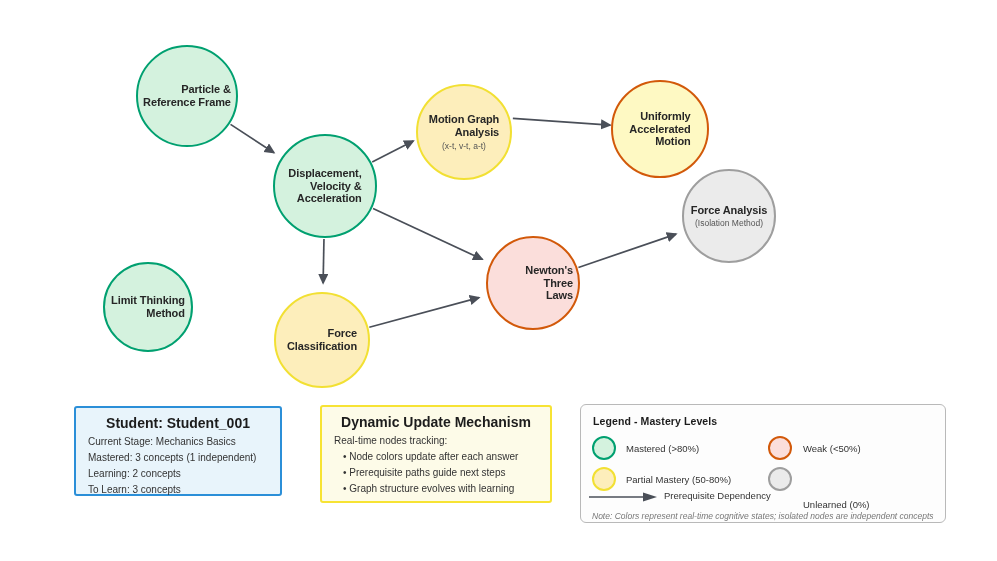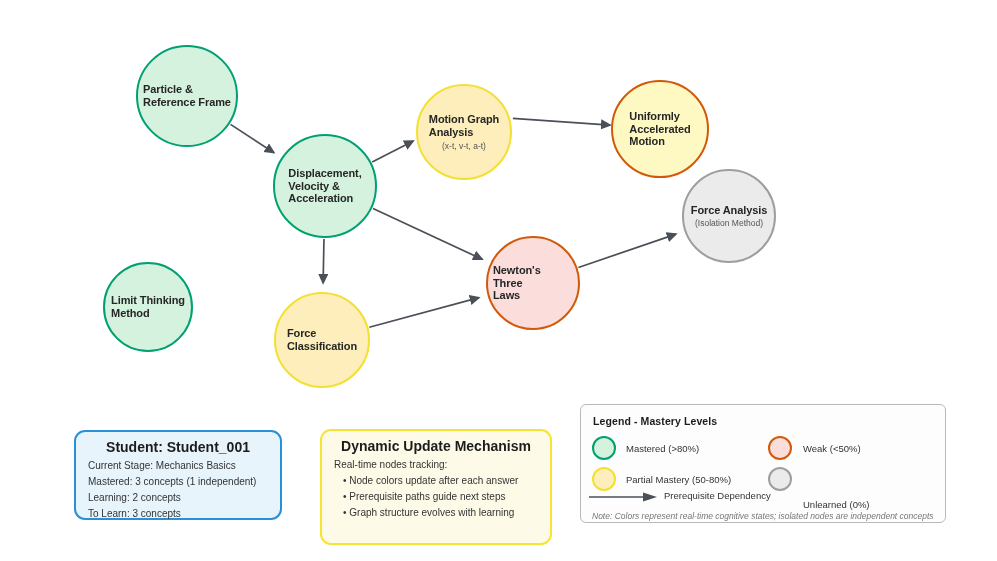--- a/index.html
+++ b/index.html
@@ -29,42 +29,41 @@
     height: 561px;
   }
   .node {
     position: absolute;
     border-radius: 50%;
     box-sizing: border-box;
     display: flex;
     flex-direction: column;
     align-items: center;
     justify-content: center;
-    text-align: left;
+    text-align: right;
     line-height: 1.18;
   }
   .node .title {
     font-weight: bold;
     font-size: 11px;
     letter-spacing: -0.1px;
     color: #262626;
     padding: 0 5px;
     white-space: pre-line;
   }
   .node .subtitle {
     font-size: 8.5px;
     color: #555;
     margin-top: 2px;
     white-space: pre-line;
   }
   .panel {
     position: absolute;
     box-sizing: border-box;
-    border-radius: 11px;
-    margin-top: 24px;
+    border-radius: 3px;
   }
   .panel-title {
     text-align: center;
     font-weight: bold;
     font-size: 14px;
     color: #1c1c1c;
   }
   .panel-line {
     font-size: 10px;
     color: #333;
@@ -177,21 +176,21 @@
     </div>
 
   <div class="panel" style="left:74px; top:406px; width:208px; height:90px; border:2px solid #2b8fd8; background:#e8f4fb; padding:7px 12px 0 12px;">
     <div class="panel-title">Student: Student_001</div>
     <div class="panel-line">Current Stage: Mechanics Basics</div>
     <div class="panel-line">Mastered: 3 concepts (1 independent)</div>
     <div class="panel-line">Learning: 2 concepts</div>
     <div class="panel-line">To Learn: 3 concepts</div>
   </div>
 
-  <div class="panel" style="left:320px; top:405px; width:232px; height:116px; border:2px solid #f7e334; background:#fdfbe8; padding:7px 12px 0 12px;">
+  <div class="panel" style="left:320px; top:405px; width:232px; height:98px; border:2px solid #f7e334; background:#fdfbe8; padding:7px 12px 0 12px;">
     <div class="panel-title">Dynamic Update Mechanism</div>
     <div class="panel-line">Real-time  nodes tracking:</div>
     <div class="bullet">• Node colors update after each answer</div>
     <div class="bullet">• Prerequisite paths guide next steps</div>
     <div class="bullet">• Graph structure evolves with learning</div>
   </div>
 
   <div class="legend-box" style="left:580px; top:404px; width:366px; height:119px;">
     <div class="legend-title">Legend - Mastery Levels</div>
 

